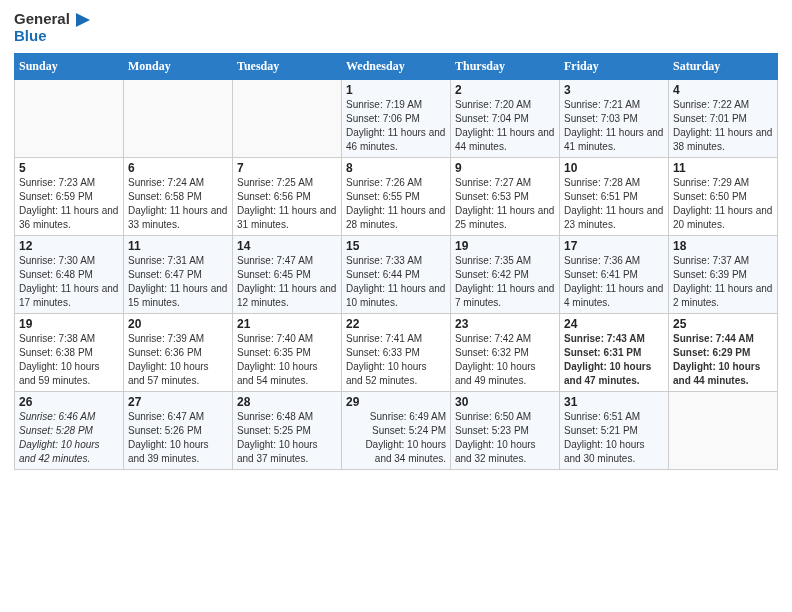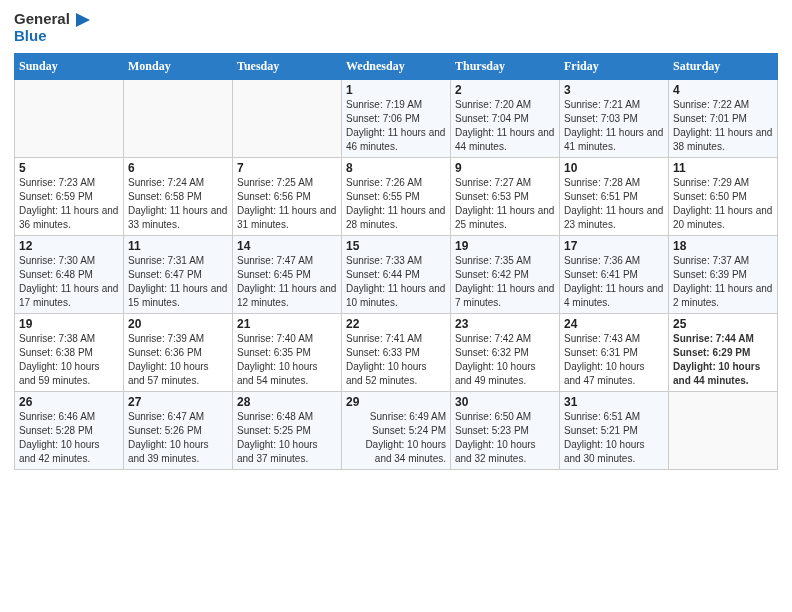--- a/index.html
+++ b/index.html
@@ -264,35 +264,35 @@
 Daylight: 10 hours and 52 minutes.</div>
           </td>
           <td>
             <span class="day-num">23</span>
             <div class="day-info" style="white-space: pre-line;">Sunrise: 7:42 AM
 Sunset: 6:32 PM
 Daylight: 10 hours and 49 minutes.</div>
           </td>
           <td>
             <span class="day-num">24</span>
-            <div class="day-info" style="white-space: pre-line;">Sunrise: 7:43 AM
+            <div class="day-info" style="white-space: pre-line; font-weight: bold;">Sunrise: 7:43 AM
 Sunset: 6:31 PM
 Daylight: 10 hours and 47 minutes.</div>
           </td>
           <td>
             <span class="day-num">25</span>
             <div class="day-info" style="white-space: pre-line; font-weight: bold;">Sunrise: 7:44 AM
 Sunset: 6:29 PM
 Daylight: 10 hours and 44 minutes.</div>
           </td>
         </tr>
         <tr>
           <td>
             <span class="day-num">26</span>
-            <div class="day-info" style="white-space: pre-line;">Sunrise: 6:46 AM
+            <div class="day-info" style="white-space: pre-line; font-style: italic;">Sunrise: 6:46 AM
 Sunset: 5:28 PM
 Daylight: 10 hours and 42 minutes.</div>
           </td>
           <td>
             <span class="day-num">27</span>
             <div class="day-info" style="white-space: pre-line;">Sunrise: 6:47 AM
 Sunset: 5:26 PM
 Daylight: 10 hours and 39 minutes.</div>
           </td>
           <td>

